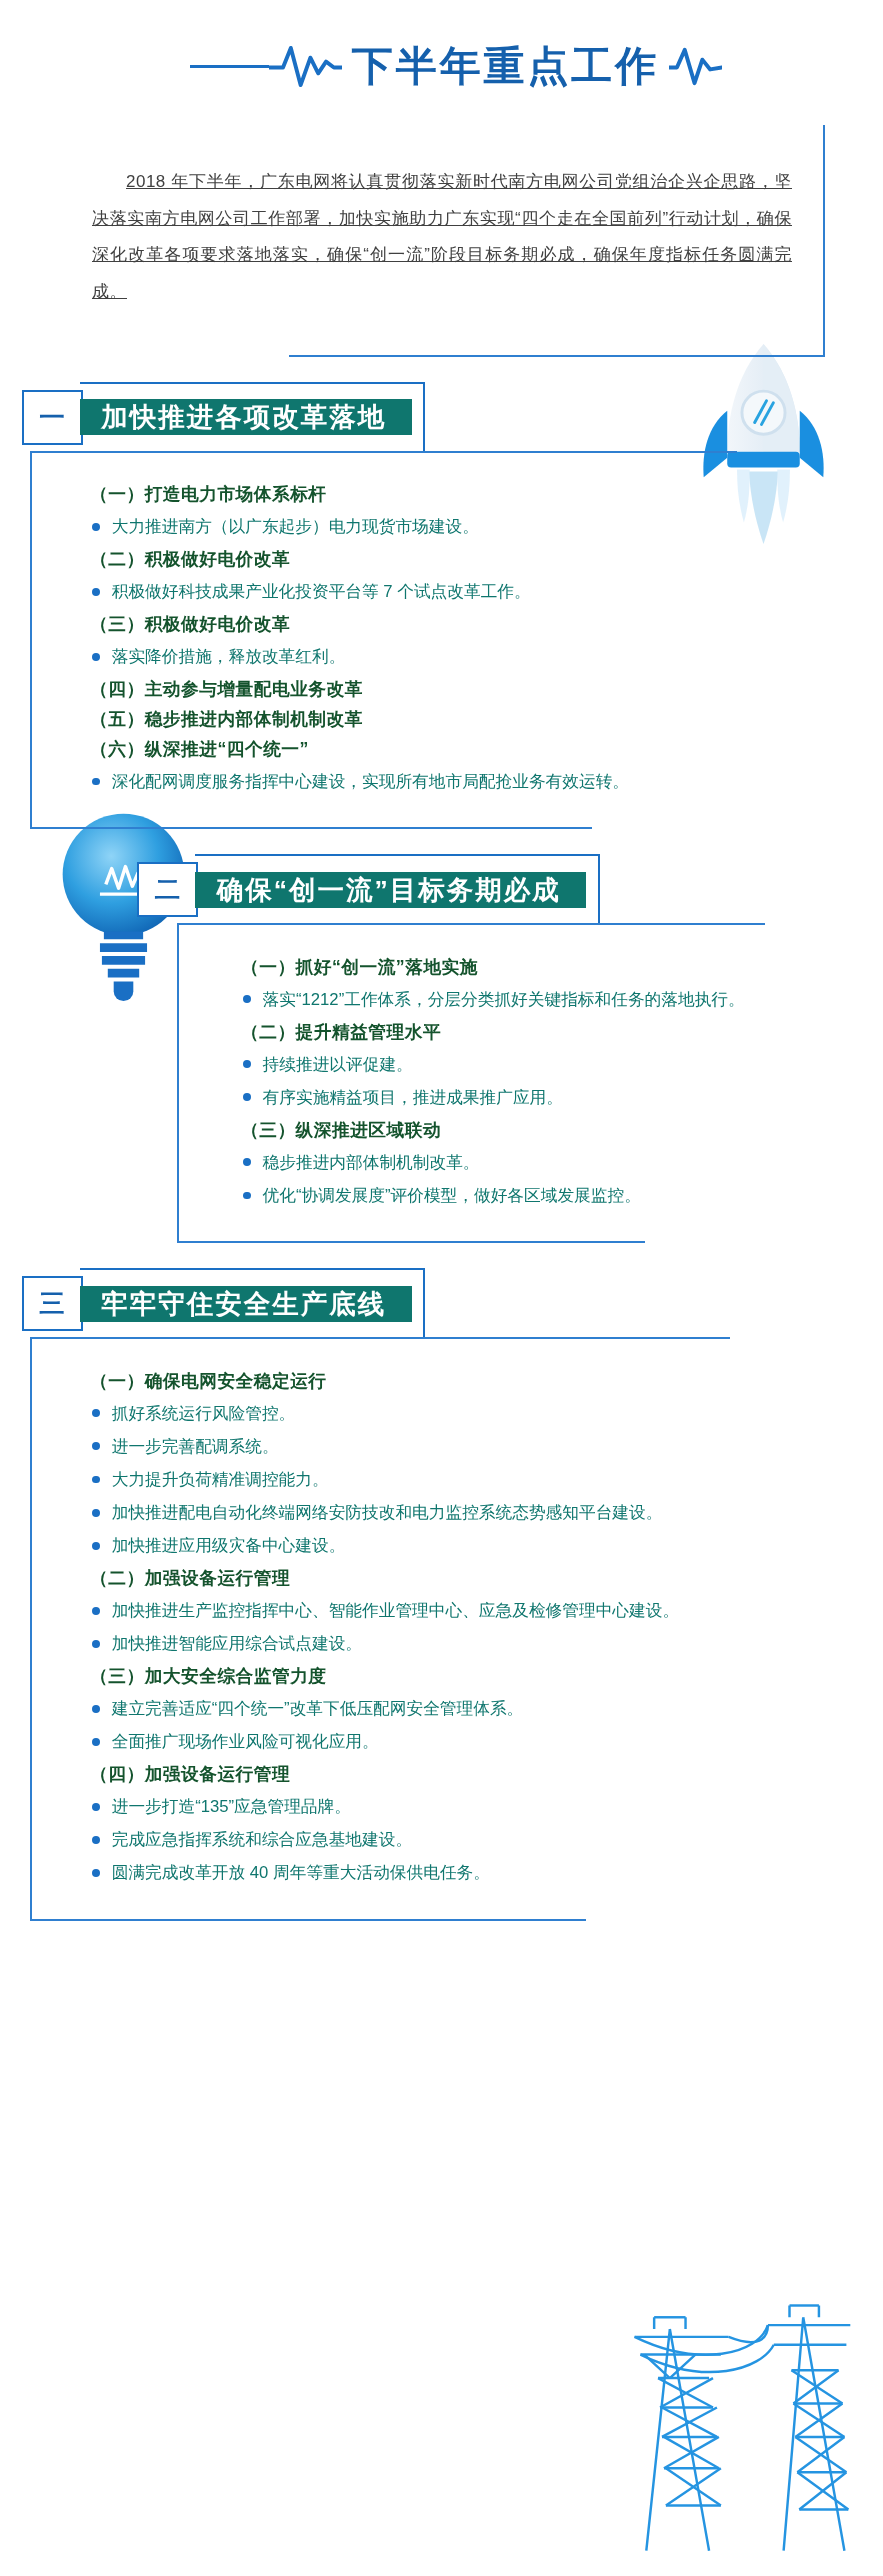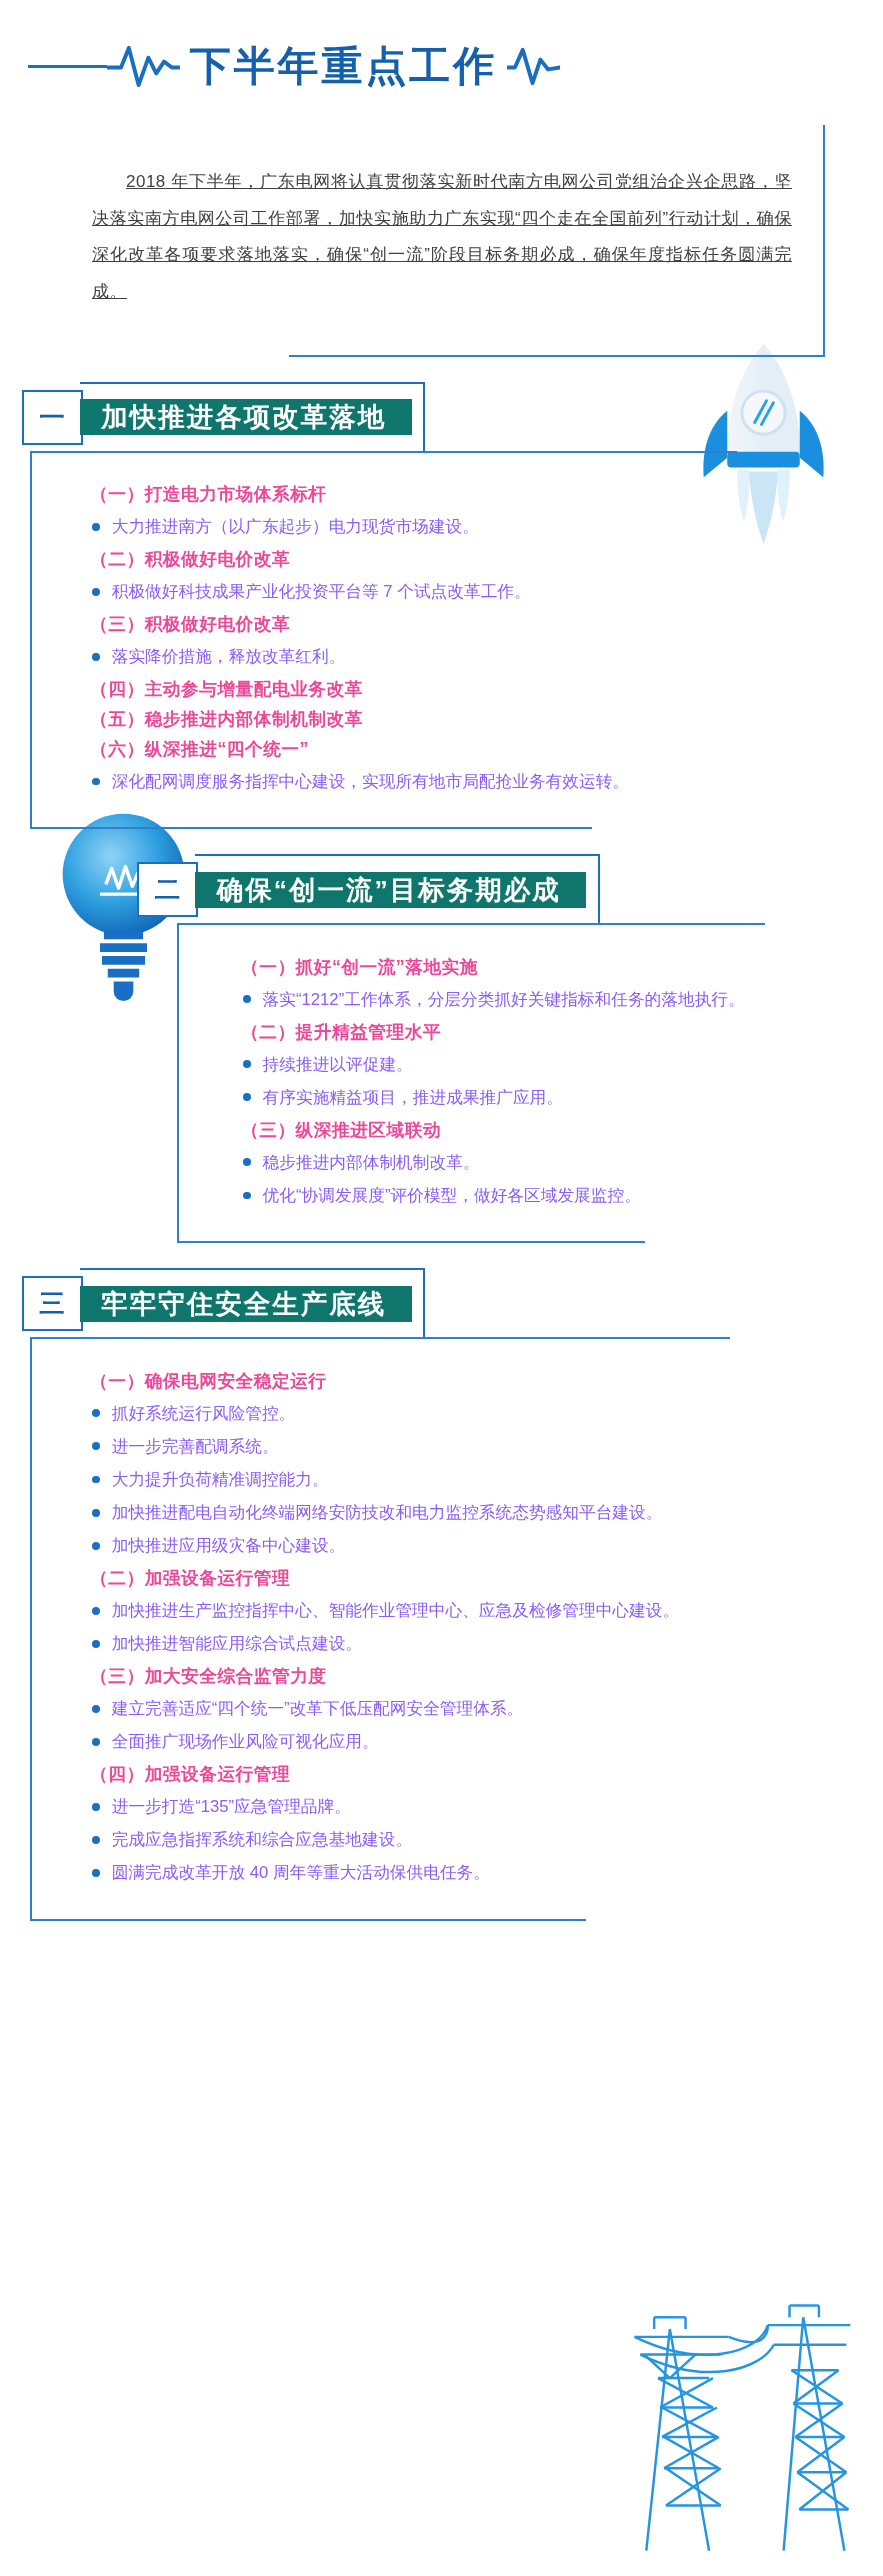--- a/index.html
+++ b/index.html
@@ -20,20 +20,21 @@
     min-height: 2576px;
     padding: 0;
   }
 
   
   .header {
     position: relative;
     height: 98px;
     display: flex;
     align-items: center;
+    justify-content: center;
     margin-top: 17.7px;
     padding-left: 28px;
   }
   .header-deco-left, .header-deco-right {
     display: flex;
     align-items: center;
   }
   .hline {
     height: 2.9px;
     background: #1a6fc4;
@@ -142,29 +143,29 @@
     inset: 0;
     pointer-events: none;
   }
   .bb-left { position:absolute; left:0; top:0; bottom:0; width:2px; background:#2f7fd0; }
   .bb-top  { position:absolute; left:0; top:0; height:2px; width:88%; background:#2f7fd0; }
   .bb-bottom { position:absolute; left:0; bottom:0; height:2px; width:70%; background:#2f7fd0; }
 
   .sub-head {
     font-size: 17.7px;
     font-weight: bold;
-    color: #ec4899;
+    color: #14532d;
     margin: 5.9px 0 5.9px 21.6px;
     letter-spacing: 0.5px;
   }
   .bullet {
     position: relative;
     font-size: 16.7px;
     line-height: 1.75;
-    color: #8b5cf6;
+    color: #0f766e;
     margin: 3.9px 0 3.9px 21.6px;
     padding-left: 21.6px;
     text-align: justify;
   }
   .bullet::before {
     content: "";
     position: absolute;
     left: 2px;
     top: 10.8px;
     width: 7.9px; height: 7.9px;

